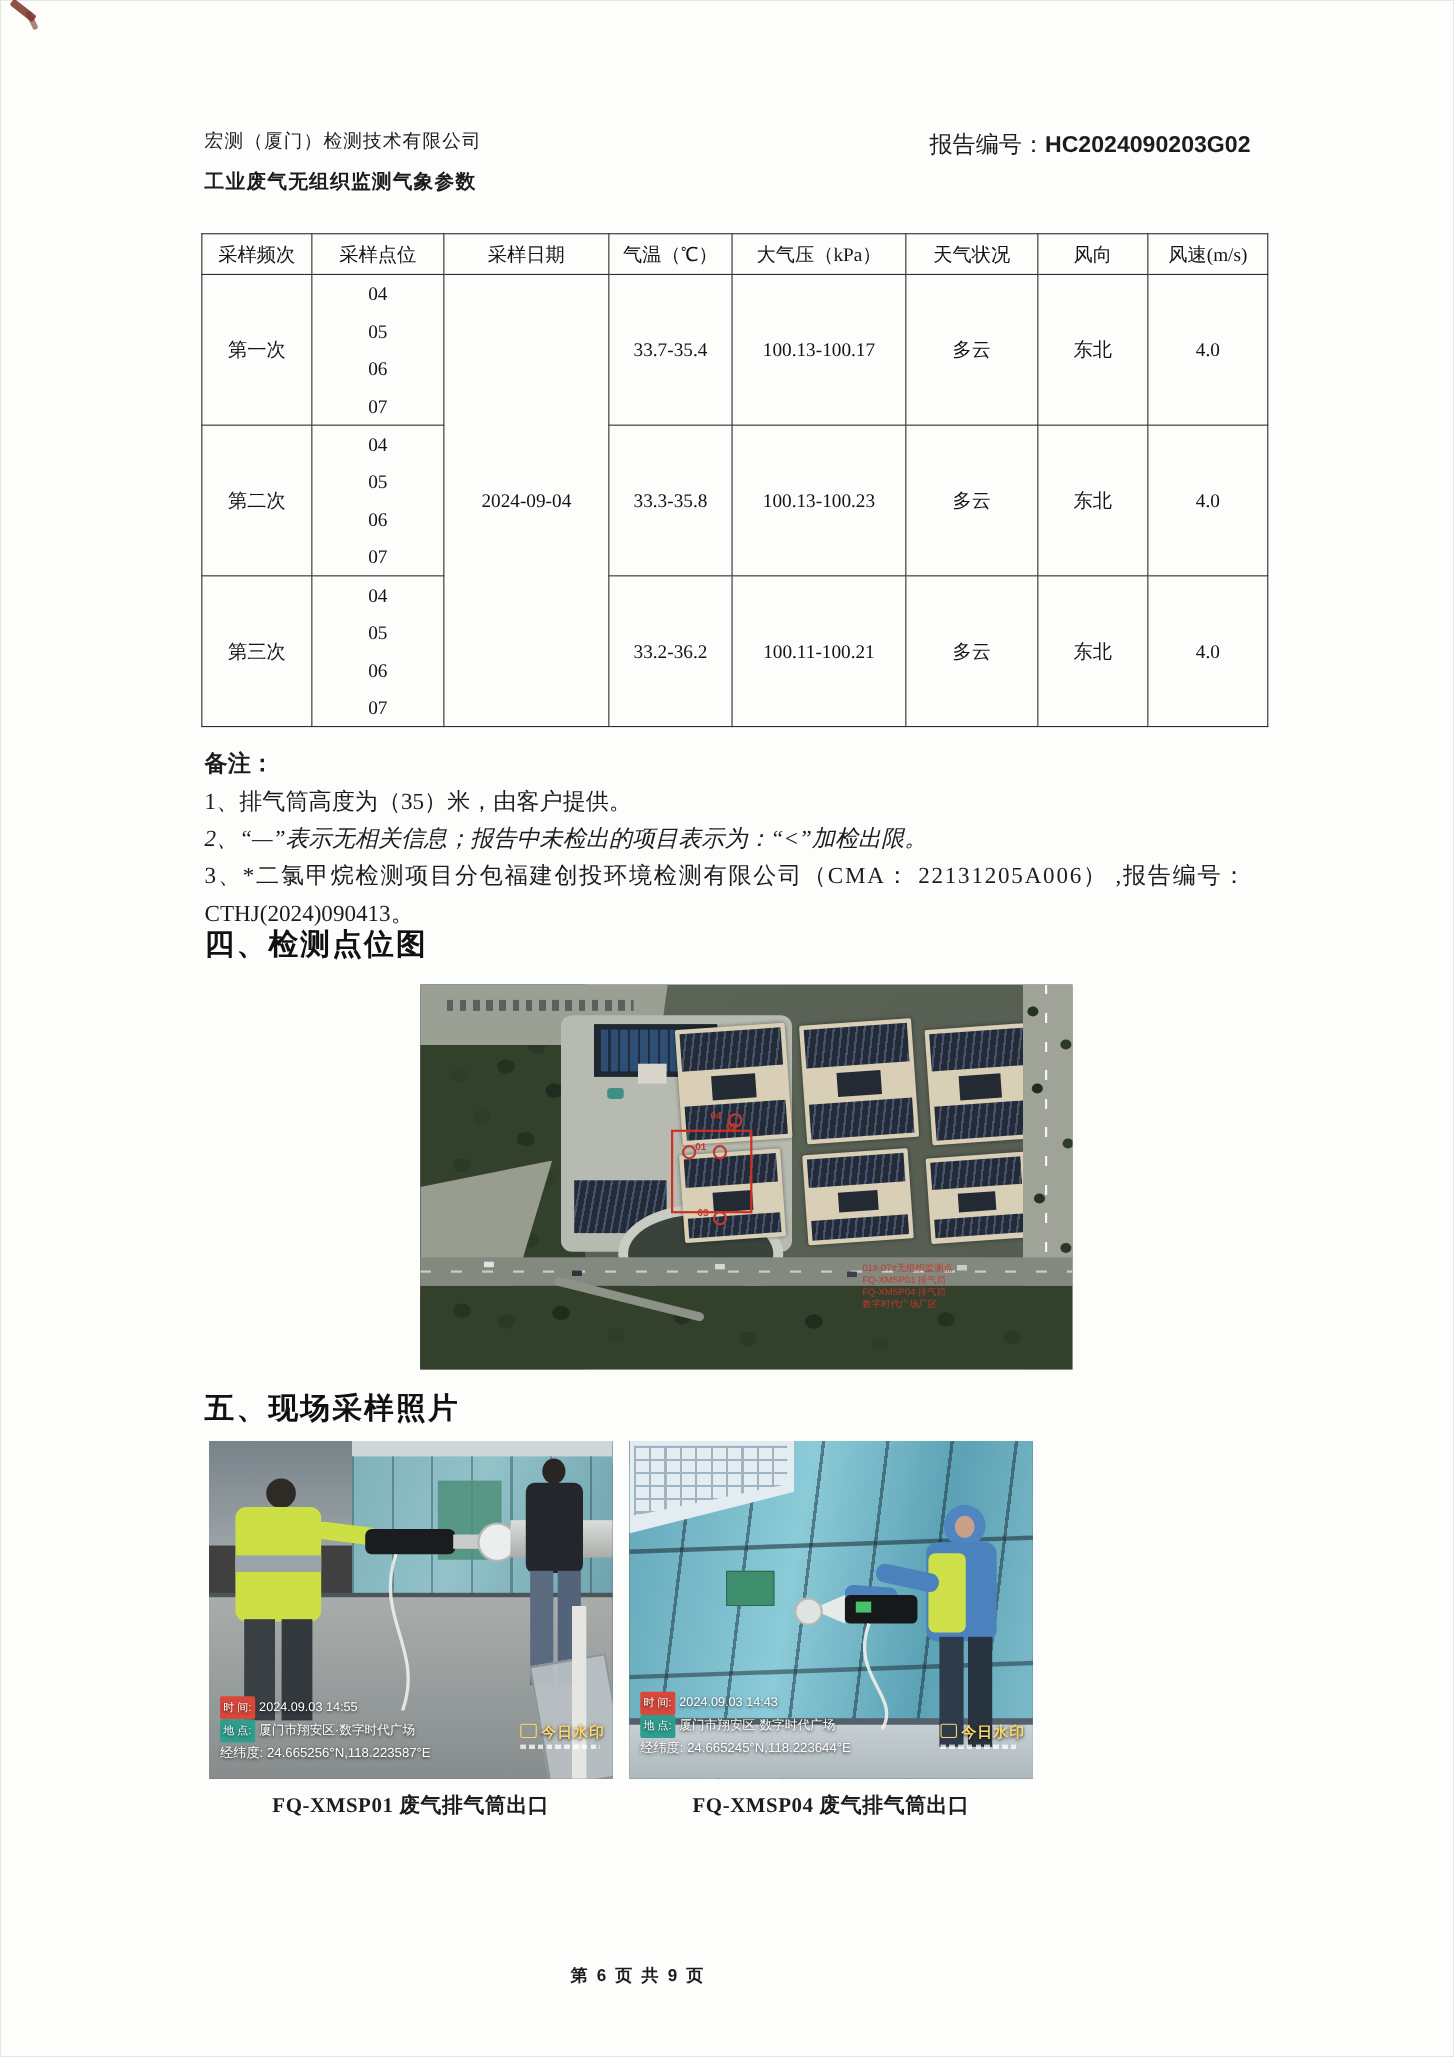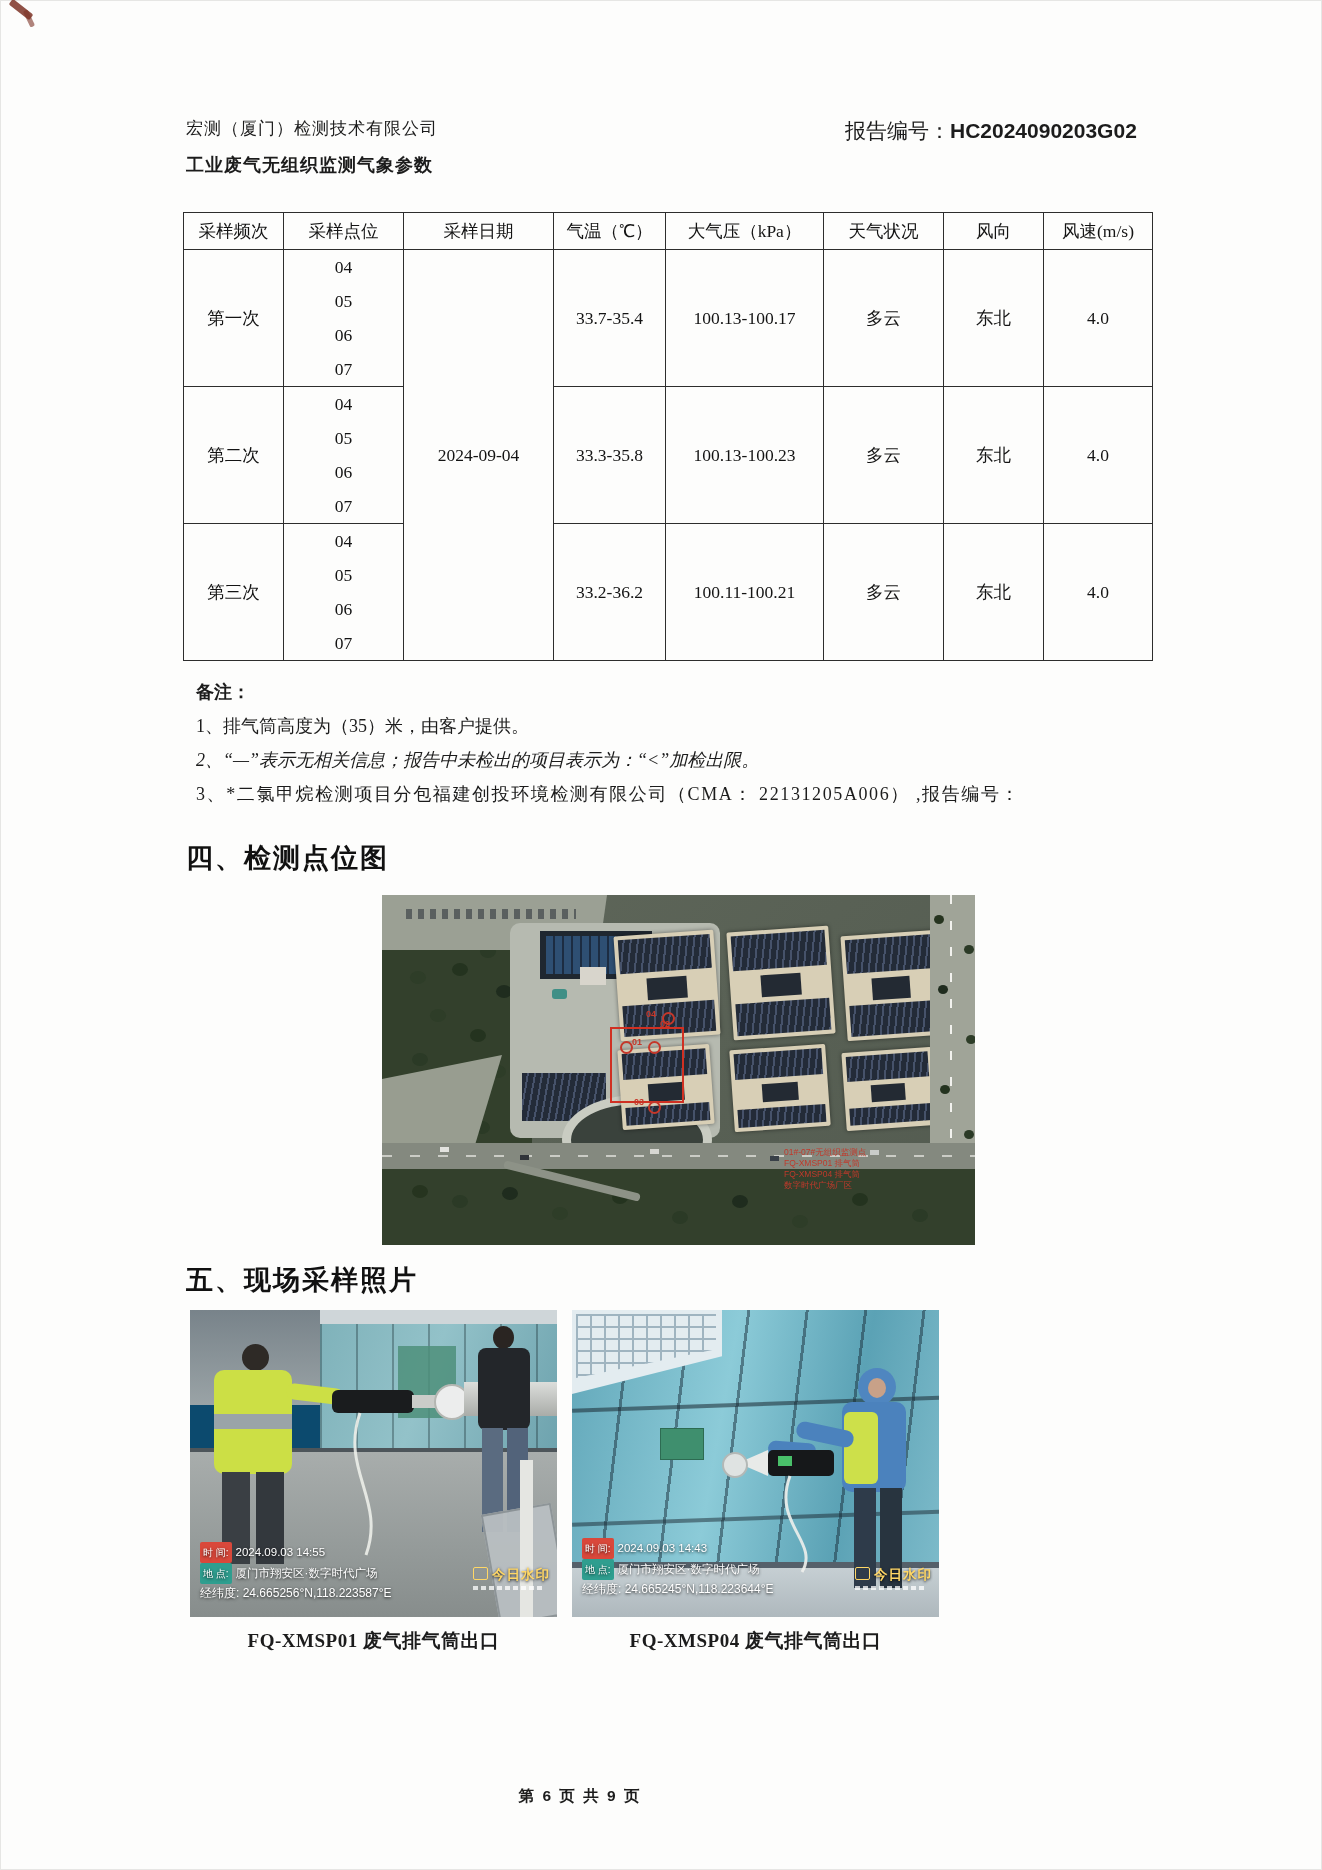--- a/index.html
+++ b/index.html
@@ -12,36 +12,36 @@
   .report-no b{font-family:"Liberation Sans",sans-serif;font-weight:700;}
   
   .tbl-title{left:186px;top:153px;font-size:18px;font-weight:700;letter-spacing:1px;}
   .mtable{position:absolute;left:183px;top:212px;width:969px;border-collapse:collapse;table-layout:fixed;}
   .mtable td,.mtable th{border:1.6px solid #2d2d2d;text-align:center;vertical-align:middle;
         font-weight:400;font-size:17.5px;padding:0;color:#141414;}
   .hrow{height:37px;}
   .grow{height:136px;}
   .pt{line-height:34px;height:34px;}
   
-  .note{left:196px;width:950px;font-size:18px;}
+  .note{left:186px;width:950px;font-size:21px;}
   .note3{letter-spacing:1.6px;}
   
   .sec-h{left:186px;font-size:27px;font-weight:700;letter-spacing:2px;font-family:"Liberation Sans",sans-serif;color:#111;}
   
   .map{left:382px;top:895px;width:593px;height:350px;background:linear-gradient(135deg,#5f675a,#535b50);overflow:hidden;}
   .veg{background:#33402c;}
   .trees{width:16px;height:13px;border-radius:50%;background:#26341f;}
   .bldg{background:#d8cfb6;border-radius:2px;box-shadow:0 0 4px rgba(0,0,0,.45);}
   .stripes{background:repeating-linear-gradient(100deg,#232b38 0 5px,#46526a 5px 7px);}
   .court{background:#232a33;}
   .ring{width:9px;height:9px;border:2px solid #c5372a;border-radius:50%;}
   .mlabel{font-size:9px;font-weight:700;color:#c5372a;font-family:"Liberation Sans",sans-serif;}
   .rednote{font-size:8.5px;line-height:11px;color:#c0392b;filter:blur(0.6px);font-family:"Liberation Sans",sans-serif;}
   
-  .photo{width:367px;height:307px;overflow:hidden;background:#0c4a6e;}
+  .photo{width:367px;height:307px;overflow:hidden;background:#404040;}
   .caption{font-size:19px;font-weight:700;text-align:center;letter-spacing:0.5px;}
   .wm{font-family:"Liberation Sans",sans-serif;color:#fff;text-shadow:0 1px 3px rgba(0,0,0,.85);}
   .wm-tag{display:inline-block;font-size:10px;padding:1px 3px;border-radius:2px;color:#fff;margin-right:4px;}
   .wm-line{font-size:11.5px;line-height:19px;white-space:nowrap;}
   .wm-coord{font-size:12px;}
   .wm-logo{color:#ffd766;font-weight:700;font-size:13.5px;letter-spacing:1px;text-shadow:0 1px 3px rgba(0,0,0,.9);}
   .wm-cam{display:inline-block;width:13px;height:11px;border:1.6px solid #ffd766;border-radius:2px;margin-right:4px;position:relative;top:1px;}
   .wm-sub{height:4px;width:72px;background:repeating-linear-gradient(90deg,rgba(255,255,255,.75) 0 5px,transparent 5px 8px);filter:blur(.6px);margin-top:2px;}
   .footer{left:460px;top:1786px;width:240px;text-align:center;font-size:15.5px;font-weight:700;font-family:"Liberation Sans",sans-serif;letter-spacing:2px;}
   .artifact{background:#7d3326;opacity:.85;border-radius:2px;}
@@ -125,20 +125,21 @@
       <td>东北</td>
       <td>4.0</td>
     </tr>
   </tbody>
     </table>
 
   <div class="abs note" style="top:680px;font-weight:700;">备注：</div>
   <div class="abs note" style="top:714px;">1、排气筒高度为（35）米，由客户提供。</div>
   <div class="abs note" style="top:748px;font-style:italic;">2、“—”表示无相关信息；报告中未检出的项目表示为：“&lt;”加检出限。</div>
   <div class="abs note note3" style="top:782px;">3、*二氯甲烷检测项目分包福建创投环境检测有限公司（CMA： 22131205A006） ,报告编号：</div>
+  <div class="abs note" style="top:816px;">CTHJ(2024)090413。</div>
 
   <div class="abs sec-h" style="top:840px;">四、检测点位图</div>
 
   <div class="abs map">
 
     <div class="abs veg" style="left:0;top:0;width:150px;height:350px;"></div>
     <div class="abs trees" style="left:18px;top:30px;box-shadow:22px 8px 0 #2b3a26,44px -4px 0 #1f2c1e,10px 46px 0 #2e3d28,52px 38px 0 #24331f,80px 20px 0 #2b3a26,96px 60px 0 #1f2c1e,30px 84px 0 #2e3d28,70px 104px 0 #24331f,12px 128px 0 #2b3a26,56px 148px 0 #1f2c1e,90px 140px 0 #2e3d28,34px 178px 0 #24331f,74px 196px 0 #2b3a26,20px 216px 0 #1f2c1e;"></div>
 
     <div class="abs" style="left:0;top:0;width:225px;height:55px;background:#9ba094;transform:skewX(-8deg);transform-origin:top left;"></div>
     <div class="abs" style="left:24px;top:14px;width:170px;height:10px;background:repeating-linear-gradient(90deg,#4a5052 0 6px,transparent 6px 12px);opacity:.8;"></div>

